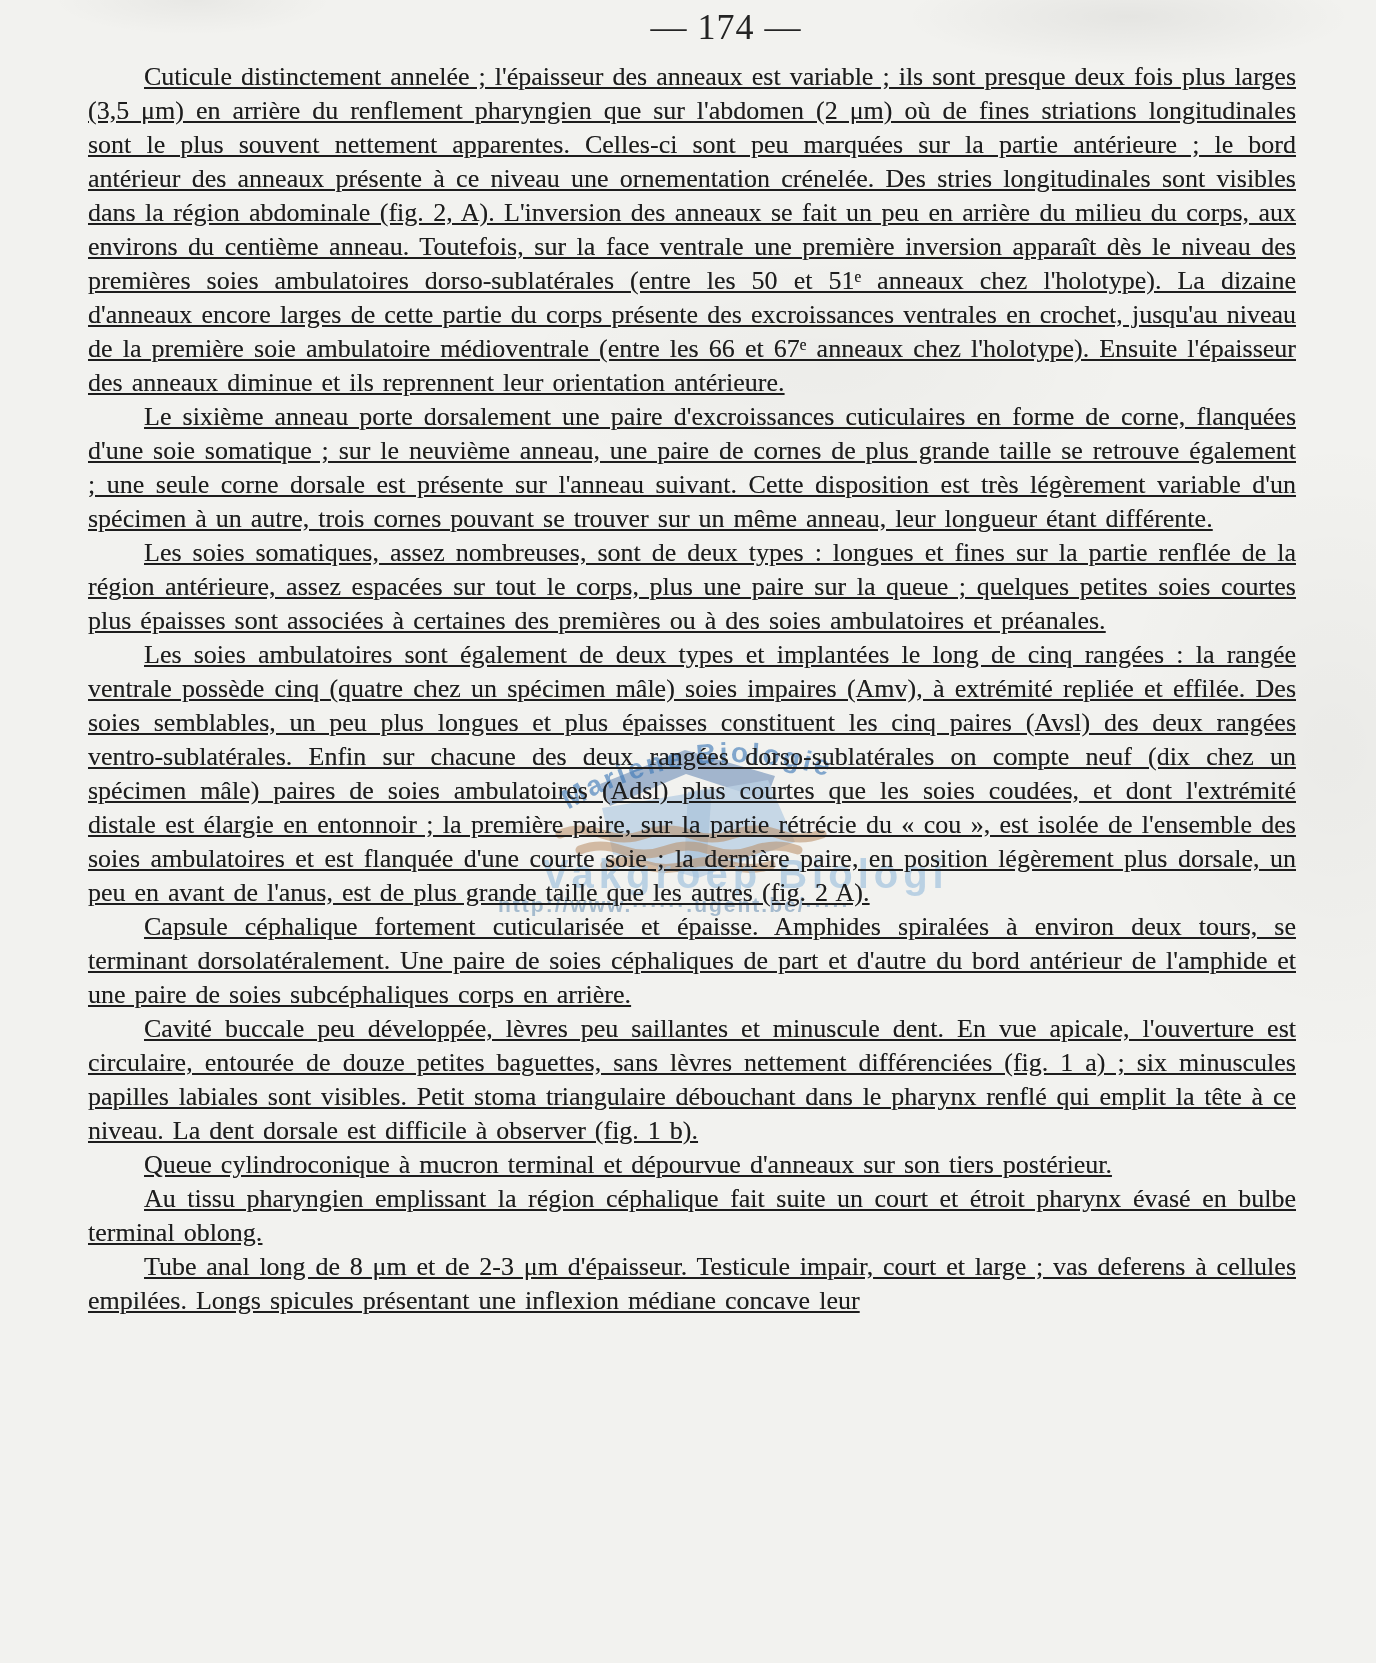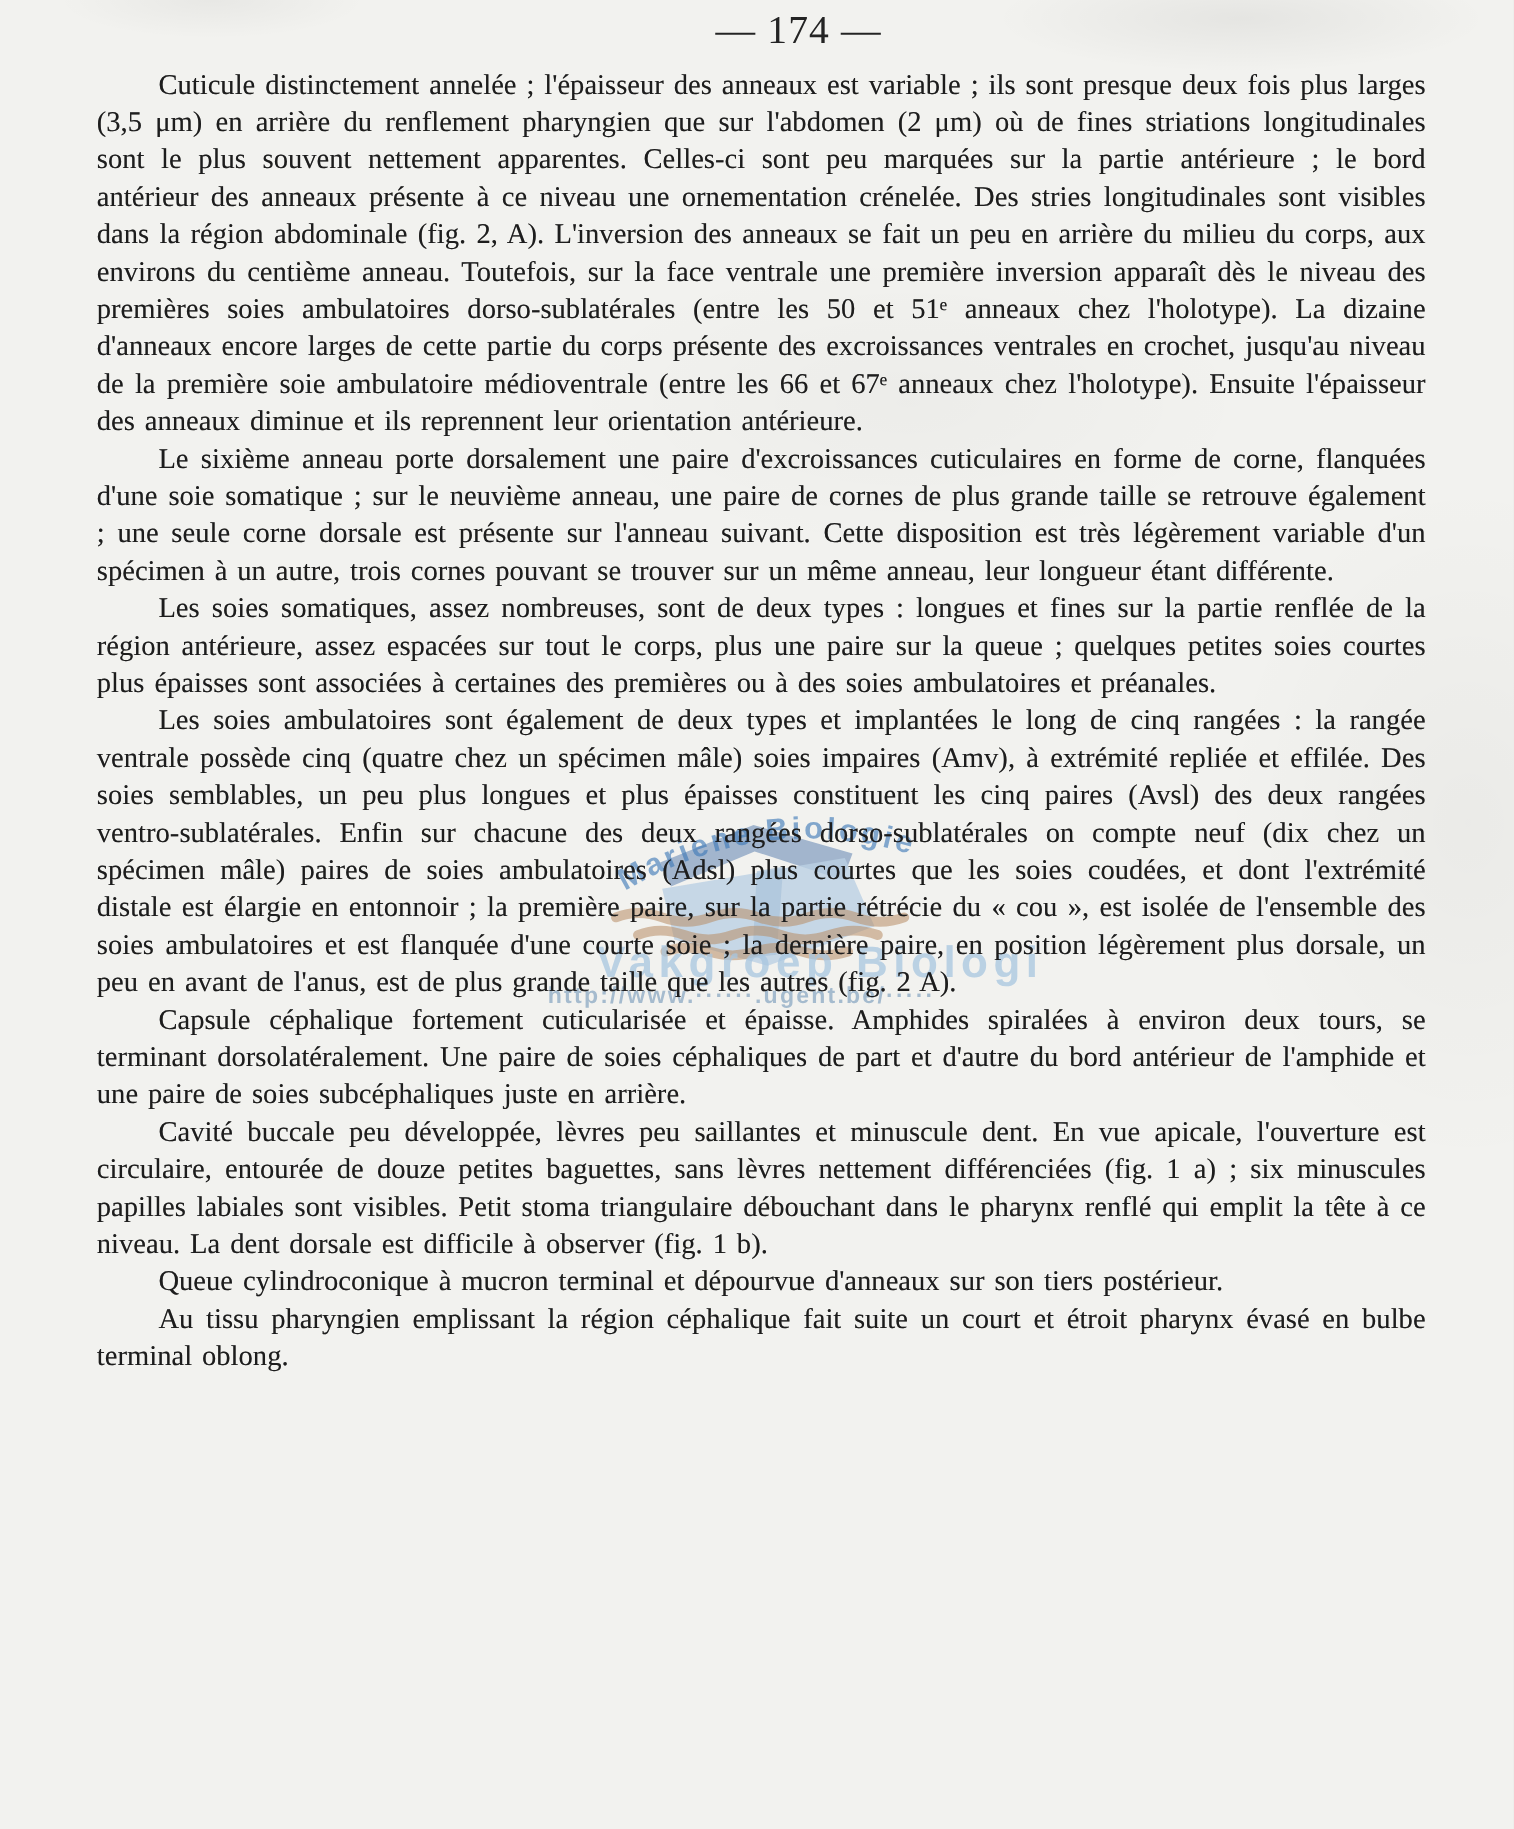--- a/index.html
+++ b/index.html
@@ -37,20 +37,21 @@
     line-height: 34px;
     text-align: justify;
     text-justify: inter-word;
     word-spacing: 2.5px;
     text-shadow: 0 0 0.4px rgba(20,20,20,0.45);
     z-index: 2;
   }
   .text-block .para {
     margin: 0;
     text-indent: 56px;
+    text-decoration: underline;
   }
   .watermark {
     position: absolute;
     left: 450px; top: 692px;
     width: 500px; height: 240px;
     z-index: 1;
     pointer-events: none;
   }
   .watermark svg { width: 100%; height: 100%; }
   .wm-arc {
@@ -105,19 +106,20 @@
 
       <text class="wm-url" x="48" y="220">http://www.······.ugent.be/·····</text>
     </svg>
   </div>
 
   <div class="text-block">
       <p class="para">Cuticule distinctement annelée ; l'épaisseur des anneaux est variable ; ils sont presque deux fois plus larges (3,5 μm) en arrière du renflement pharyngien que sur l'abdomen (2 μm) où de fines striations longitudinales sont le plus souvent nettement apparentes. Celles-ci sont peu marquées sur la partie antérieure ; le bord antérieur des anneaux présente à ce niveau une ornementation crénelée. Des stries longitudinales sont visibles dans la région abdominale (fig. 2, A). L'inversion des anneaux se fait un peu en arrière du milieu du corps, aux environs du centième anneau. Toutefois, sur la face ventrale une première inversion apparaît dès le niveau des premières soies ambulatoires dorso-sublatérales (entre les 50 et 51ᵉ anneaux chez l'holotype). La dizaine d'anneaux encore larges de cette partie du corps présente des excroissances ventrales en crochet, jusqu'au niveau de la première soie ambulatoire médioventrale (entre les 66 et 67ᵉ anneaux chez l'holotype). Ensuite l'épaisseur des anneaux diminue et ils reprennent leur orientation antérieure.</p>
       <p class="para">Le sixième anneau porte dorsalement une paire d'excroissances cuticulaires en forme de corne, flanquées d'une soie somatique ; sur le neuvième anneau, une paire de cornes de plus grande taille se retrouve également ; une seule corne dorsale est présente sur l'anneau suivant. Cette disposition est très légèrement variable d'un spécimen à un autre, trois cornes pouvant se trouver sur un même anneau, leur longueur étant différente.</p>
       <p class="para">Les soies somatiques, assez nombreuses, sont de deux types : longues et fines sur la partie renflée de la région antérieure, assez espacées sur tout le corps, plus une paire sur la queue ; quelques petites soies courtes plus épaisses sont associées à certaines des premières ou à des soies ambulatoires et préanales.</p>
       <p class="para">Les soies ambulatoires sont également de deux types et implantées le long de cinq rangées : la rangée ventrale possède cinq (quatre chez un spécimen mâle) soies impaires (Amv), à extrémité repliée et effilée. Des soies semblables, un peu plus longues et plus épaisses constituent les cinq paires (Avsl) des deux rangées ventro-sublatérales. Enfin sur chacune des deux rangées dorso-sublatérales on compte neuf (dix chez un spécimen mâle) paires de soies ambulatoires (Adsl) plus courtes que les soies coudées, et dont l'extrémité distale est élargie en entonnoir ; la première paire, sur la partie rétrécie du « cou », est isolée de l'ensemble des soies ambulatoires et est flanquée d'une courte soie ; la dernière paire, en position légèrement plus dorsale, un peu en avant de l'anus, est de plus grande taille que les autres (fig. 2 A).</p>
-      <p class="para">Capsule céphalique fortement cuticularisée et épaisse. Amphides spiralées à environ deux tours, se terminant dorsolatéralement. Une paire de soies céphaliques de part et d'autre du bord antérieur de l'amphide et une paire de soies subcéphaliques juste en arrière.</p>
+      <p class="para">Capsule céphalique fortement cuticularisée et épaisse. Amphides spiralées à environ deux tours, se terminant dorsolatéralement. Une paire de soies céphaliques de part et d'autre du bord antérieur de l'amphide et une paire de soies subcéphaliques corps en arrière.</p>
       <p class="para">Cavité buccale peu développée, lèvres peu saillantes et minuscule dent. En vue apicale, l'ouverture est circulaire, entourée de douze petites baguettes, sans lèvres nettement différenciées (fig. 1 a) ; six minuscules papilles labiales sont visibles. Petit stoma triangulaire débouchant dans le pharynx renflé qui emplit la tête à ce niveau. La dent dorsale est difficile à observer (fig. 1 b).</p>
       <p class="para">Queue cylindroconique à mucron terminal et dépourvue d'anneaux sur son tiers postérieur.</p>
       <p class="para">Au tissu pharyngien emplissant la région céphalique fait suite un court et étroit pharynx évasé en bulbe terminal oblong.</p>
+      <p class="para">Tube anal long de 8 μm et de 2-3 μm d'épaisseur. Testicule impair, court et large ; vas deferens à cellules empilées. Longs spicules présentant une inflexion médiane concave leur</p>
     </div>
 
 </div>
 
 </body></html>

